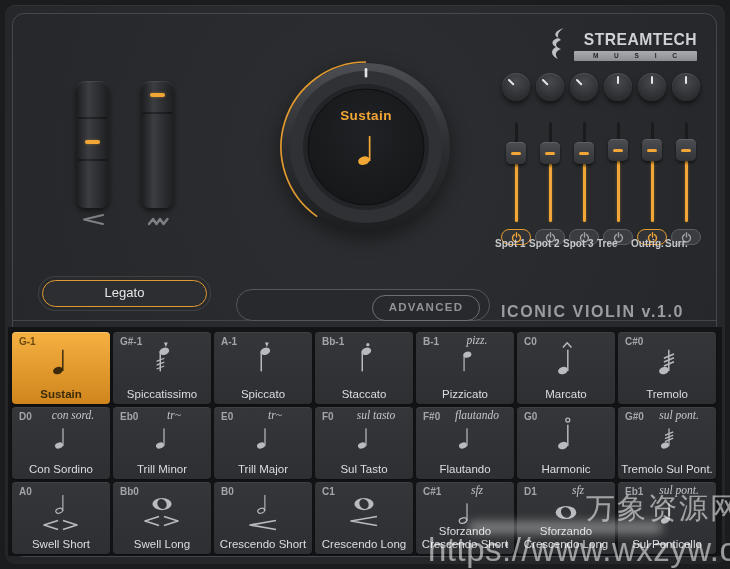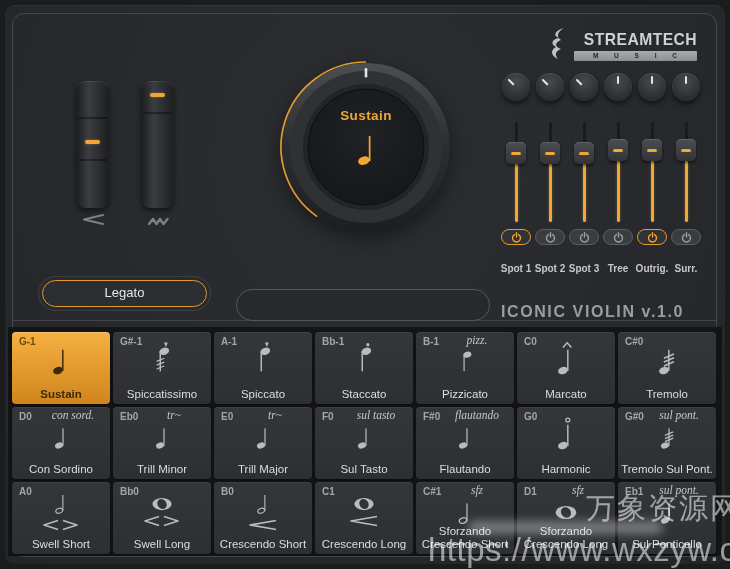--- a/index.html
+++ b/index.html
@@ -51,21 +51,21 @@
   .tracko { position:absolute; left:15.5px; width:3px; background:#f2a636; border-radius:2px;
             box-shadow:0 0 3px rgba(242,166,54,.35); }
   .fhandle { position:absolute; left:7px; width:20px; height:22px; border-radius:5px;
              background:linear-gradient(#4b4d52,#323438);
              box-shadow:0 2px 3px rgba(0,0,0,.55), inset 0 1px 0 rgba(255,255,255,.12); cursor:ns-resize; }
   .fhandle .dash { position:absolute; left:5px; top:9.5px; width:10px; height:3px; background:#f2a636; border-radius:1.5px; }
   .pwr { position:absolute; left:2px; top:156px; width:30px; height:16px; border-radius:8px;
          background:#3a3c40; border:1px solid #5a5d62; box-sizing:border-box; cursor:pointer;
          display:flex; align-items:center; justify-content:center; }
   .pwr.on { background:#323336; border:1.5px solid #e79a2e; }
-  .chlabel { position:absolute; left:-4px; top:190px; width:42px; text-align:center;
+  .chlabel { position:absolute; left:-4px; top:165px; width:42px; 
              font-size:10px; font-weight:bold; color:#c7c8cb; }
 
   
   .legato { position:absolute; left:42px; top:280px; width:165px; height:27px; border-radius:15px;
             border:1.5px solid #e09a30; background:#2c2e31; box-sizing:border-box;
             color:#e5e6e8; font-size:13px; text-align:center; line-height:24px; cursor:pointer;
             box-shadow:0 0 0 3px rgba(22,23,25,.55), 0 0 0 4px rgba(90,93,98,.45); }
   .divider { position:absolute; left:13px; top:320px; width:704px; height:1px; background:#4c4f55; opacity:.75; }
   .tabbump { position:absolute; left:236px; top:289px; width:254px; height:32px; border-radius:17px;
              border:1px solid #53565b; background:#27292c; box-sizing:border-box; }
@@ -268,20 +268,21 @@
             <line x1="5.5" y1="0.8" x2="5.5" y2="5" stroke="#9fa1a5" stroke-width="1.4" stroke-linecap="round"></line>
           </svg>
         </div>
         <div class="chlabel">Surr.</div>
       </div>
     </div>
 
   <div class="legato">Legato</div>
   <div class="divider"></div>
   <div class="tabbump"></div>
+  <div class="tab adv">ADVANCED</div>
   <div class="product">ICONIC VIOLIN v.1.0</div>
 
   <div class="grid-strip"></div>
   <div id="grid">
       <div class="cell active" style="left: 12px; top: 332px;">
         <span class="key">G-1</span>
         <div class="art-icon" style="top:10px">
           <svg width="28" height="34" viewBox="0 0 36 44">
             <ellipse cx="14" cy="37" rx="6.4" ry="4.6" transform="rotate(-18 14 37)" fill="#3a2a0b"></ellipse>
             <rect x="19.4" y="10" width="1.9" height="27.5" fill="#3a2a0b"></rect>

